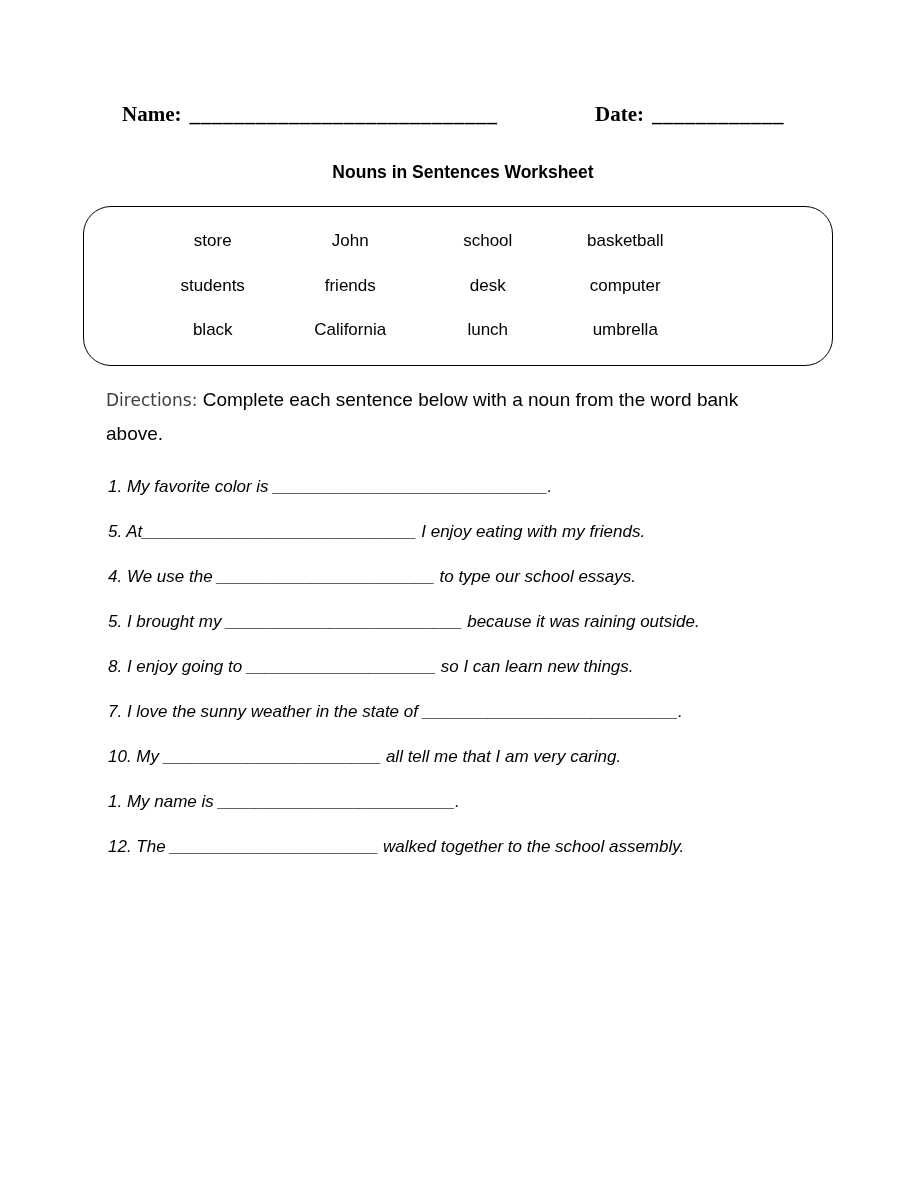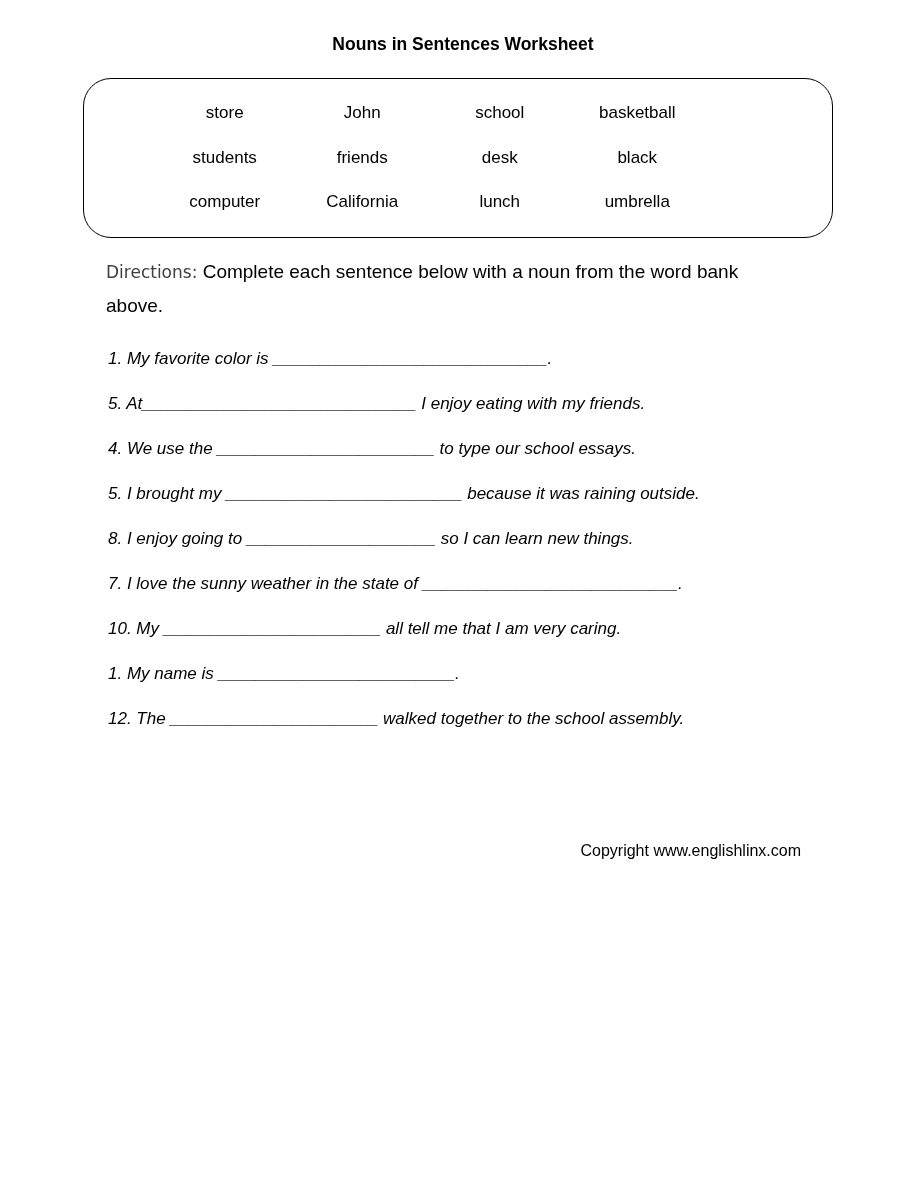--- a/index.html
+++ b/index.html
@@ -37,21 +37,20 @@
   }
 
   
   .word-bank {
     margin: 23px 0 0 83px;
     width: 750px;
     height: 160px;
     border: 1.5px solid #000000;
     border-radius: 28px;
     padding-top: 12px;
-    padding-left: 12px;
   }
   .wb-grid {
     margin-left: 60px;
     width: 550px;
     display: grid;
     grid-template-columns: repeat(4, 1fr);
   }
   .wb-cell {
     height: 44.5px;
     display: flex;
@@ -89,49 +88,52 @@
     padding-right: 109px;
     font-size: 16px;
     line-height: 20px;
   }
 </style>
 </head>
 <body>
 
 <div class="page">
 
+  <div class="header">
+    <div class="field"><span class="lbl">Name:</span><span class="fill-line">____________________________</span></div>
+    <div class="field"><span class="lbl">Date:</span><span class="fill-line">____________</span></div>
+  </div>
 
   <h1 class="title">Nouns in Sentences Worksheet</h1>
 
   <div class="word-bank">
     <div class="wb-grid">
       <span class="wb-cell">store</span>
       <span class="wb-cell">John</span>
       <span class="wb-cell">school</span>
       <span class="wb-cell">basketball</span>
       <span class="wb-cell">students</span>
       <span class="wb-cell">friends</span>
       <span class="wb-cell">desk</span>
+      <span class="wb-cell">computer</span>
       <span class="wb-cell">black</span>
-      <span class="wb-cell">computer</span>
       <span class="wb-cell">California</span>
       <span class="wb-cell">lunch</span>
       <span class="wb-cell">umbrella</span>
     </div>
   </div>
 
   <p class="directions"><span class="dir-label">Directions:</span> <span>Complete each sentence below with a noun from the word bank above.</span></p>
 
   <div class="sentences">
     <p class="sentence">1. My favorite color is _____________________________.</p>
     <p class="sentence">5. At_____________________________ I enjoy eating with my friends.</p>
     <p class="sentence">4. We use the _______________________ to type our school essays.</p>
     <p class="sentence">5. I brought my _________________________ because it was raining outside.</p>
     <p class="sentence">8. I enjoy going to ____________________ so I can learn new things.</p>
     <p class="sentence">7. I love the sunny weather in the state of ___________________________.</p>
     <p class="sentence">10. My _______________________ all tell me that I am very caring.</p>
     <p class="sentence">1. My name is _________________________.</p>
     <p class="sentence">12. The ______________________ walked together to the school assembly.</p>
   </div>
 
-  <div class="footer">Copyright www.englishlinx.com</div>
 
 </div>
 
 </body></html>

